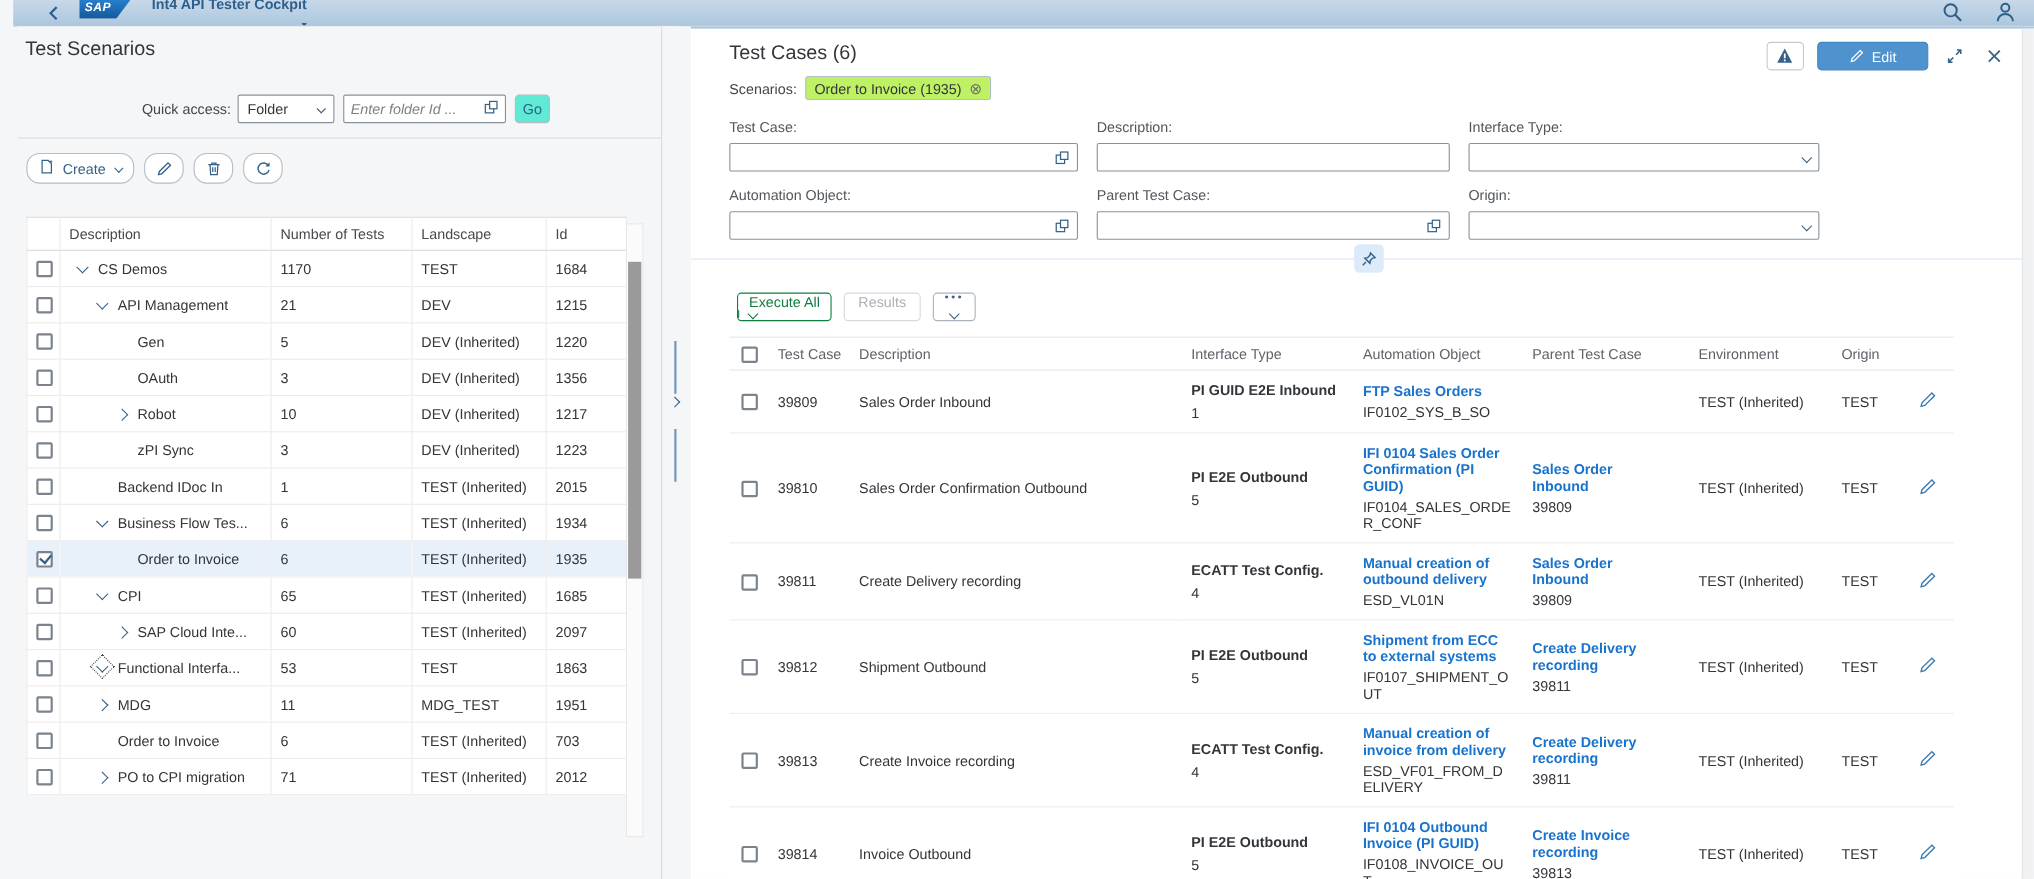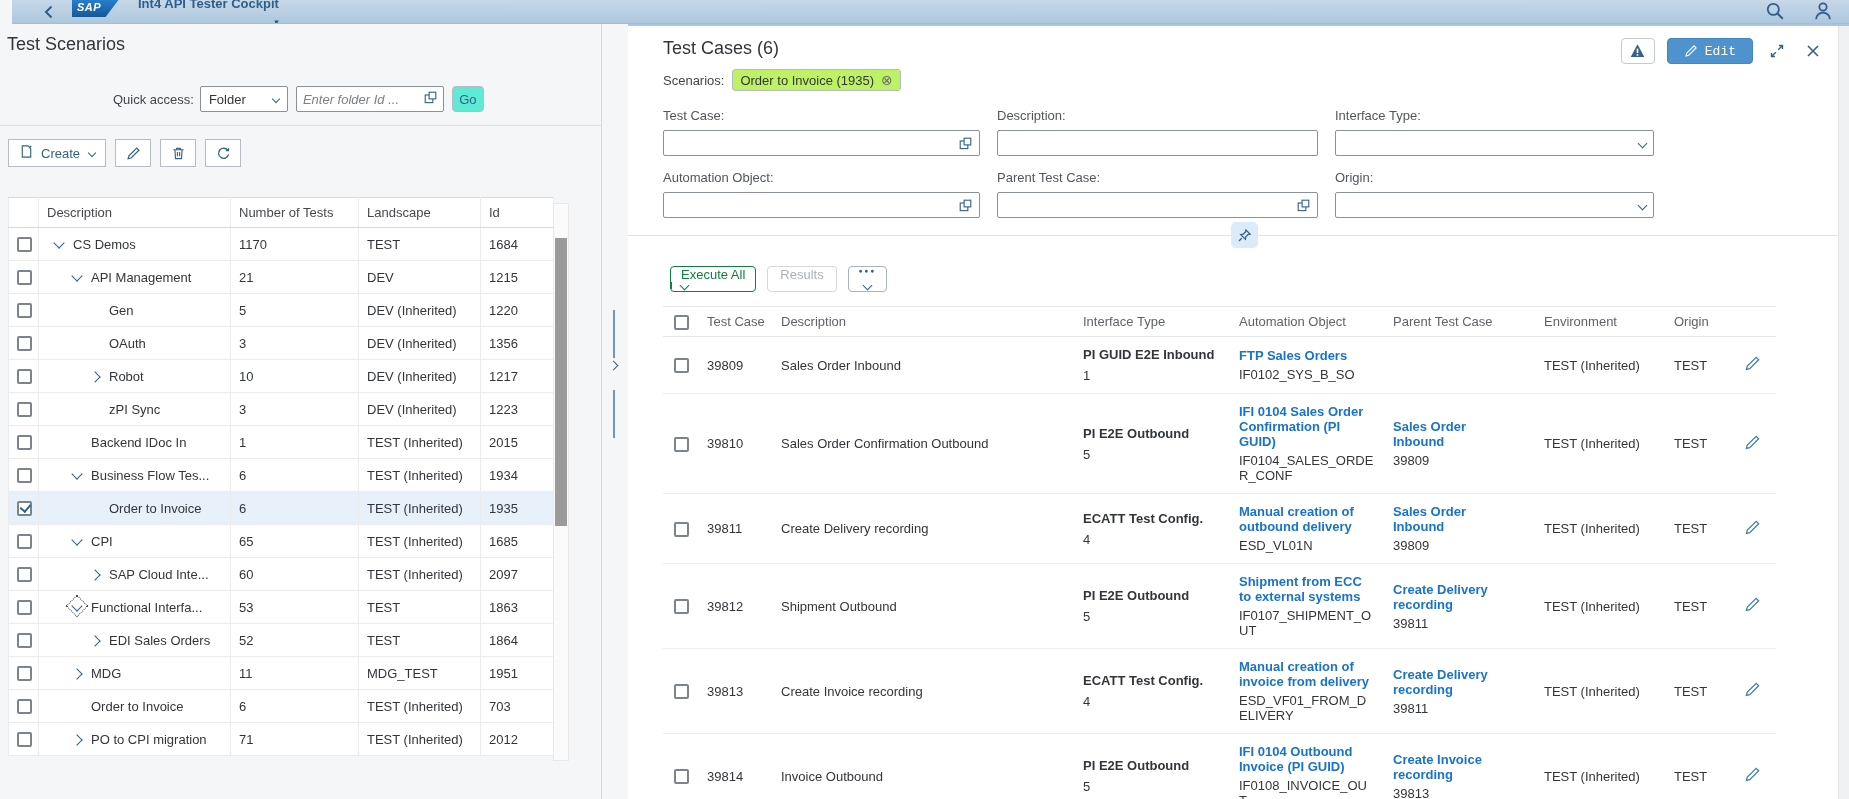--- a/index.html
+++ b/index.html
@@ -15,21 +15,21 @@
   .sap-logo { position:relative; top:-4px; margin-left:14px; width:48px; height:19px;
               background:linear-gradient(180deg,#2a83d0,#14589b);
               clip-path:polygon(0 0,100% 0,70% 100%,0 100%);
               color:#fff; font-weight:bold; font-style:italic; font-size:11px; line-height:19px; padding-left:5px; letter-spacing:.5px; }
   .shell-title { margin-left:18px; color:#2e5f8a; font-weight:bold; font-size:13px; display:flex; align-items:flex-end; gap:6px; cursor:pointer;flex-direction:column; }
   .shell-title .caret { font-size:9px; }
   .shell-spacer { flex:1; }
   .shell-ico { width:20px; height:20px; margin-right:28px; position:relative; top:-1px; cursor:pointer; }
 
   
-  .left-panel  { position:absolute; left:0; top:24px; width:601px; bottom:0; background:#f5f6f7; }
+  .left-panel  { position:absolute; left:16px; top:24px; width:601px; bottom:0; background:#f5f6f7; }
   .splitter    { position:absolute; left:601px; top:24px; width:27px; bottom:0; background:#f5f6f7; border-left:1px solid #d8dbde; }
   .right-panel { position:absolute; left:628px; top:24px; right:0; bottom:0; background:#fff; border-top:2px solid #a9c6e0; overflow:hidden; }
 
   
   .grip-line { position:absolute; left:11px; width:0; border-left:2px solid #6f98ba; height:48px; }
   .grip-chev { position:absolute; left:8px; top:338px; }
   .chev { display:inline-block; width:7px; height:7px; border-right:1.5px solid var(--accent);
           border-bottom:1.5px solid var(--accent); transform:rotate(45deg); }
   .chev.right { transform:rotate(-45deg); }
   .chev.green { border-color:var(--positive); }
@@ -43,21 +43,21 @@
   .folder-select .chev { margin-left:auto; width:6px; height:6px; }
   .folder-input-wrap { margin-left:8px; width:148px; height:26px; background:#fff; border:1px solid #89919a; border-radius:2px;
                        display:flex; align-items:center; padding:0 6px; }
   .folder-input-wrap input { border:0; outline:0; width:100%; font:inherit; color:#32363a; }
   .folder-input-wrap input::placeholder { font-style:italic; color:#7c8186; }
   .go-btn { margin-left:8px; height:26px; width:32px; background:#5eead4; border:1px solid #b5bcc3; border-radius:4px;
             color:var(--accent); display:flex; align-items:center; justify-content:center; cursor:pointer; }
   .lp-divider { margin-top:13px; border-bottom:1px solid #cfe0f0; }
 
   .lp-toolbar { margin:13px 0 0 8px; height:28px; display:flex; align-items:center; gap:9px; }
-  .tbtn { height:28px; background:#fff; border:1px solid #b5bcc3; border-radius:0; display:flex; align-items:center;
+  .tbtn { height:28px; background:#fff; border:1px solid #b5bcc3; border-radius:12px; display:flex; align-items:center;
           justify-content:center; color:var(--accent); cursor:pointer; }
   .tbtn.icon-only { width:36px; }
   .create-btn { padding:0 10px; gap:7px; }
   .create-btn .chev { width:6px; height:6px; margin-left:2px; }
 
   table { border-collapse:collapse; table-layout:fixed; background:#fff; }
   .ltable { margin:30px 0 0 8px; width:545px; }
   .ltable th, .ltable td { border-right:1px solid #ececec; border-bottom:1px solid #ececec; padding:0 8px;
                            text-align:left; white-space:nowrap; overflow:hidden; font-weight:normal; }
   .ltable th { height:30px; color:#45494d; border-top:1px solid #d9d9d9; border-bottom:1px solid #d9d9d9; }
@@ -78,22 +78,22 @@
 
   .lscroll { position:absolute; left:553px; top:179px; width:16px; height:558px; background:#fbfbfb; border:1px solid #e8e8e8; }
   .lscroll .thumb { position:absolute; left:1px; top:34px; width:12px; height:288px; background:#9a9a9a; }
 
   
   .rp-head { padding:12px 24px 0 35px; display:flex; align-items:flex-start; }
   .rp-title { font-size:18px; color:#32363a; }
   .rp-actions { margin-left:auto; display:flex; align-items:center; gap:12px; }
   .alert-btn { width:34px; height:26px; border:1px solid #c3cad1; border-radius:4px; background:#fff;
                display:flex; align-items:center; justify-content:center; cursor:pointer; }
-  .edit-btn { height:26px; padding:0 16px; background:var(--primary); border:1px solid #4386c4; border-radius:4px;
-              color:#fff; display:flex; align-items:center; gap:7px; cursor:pointer;font-family:Liberation Mono, monospace; }
+  .edit-btn { height:26px; padding:0 28px; background:var(--primary); border:1px solid #4386c4; border-radius:4px;
+              color:#fff; display:flex; align-items:center; gap:7px; cursor:pointer; }
   .icon-btn { width:24px; height:24px; display:flex; align-items:center; justify-content:center; cursor:pointer; }
 
   .scen-row { padding:5px 24px 0 35px; display:flex; align-items:center; }
   .scen-label { color:#41464b; margin-right:8px; }
   .token { display:inline-flex; align-items:center; gap:7px; height:22px; border:1px solid #b4bdc4; border-radius:3px;
            background:#bef264; padding:0 7px; cursor:default; }
   .token .tok-x { color:#6a6d70; font-size:14px; line-height:1; cursor:pointer; }
 
   .filters { padding:17px 24px 0 35px; display:grid; grid-template-columns:317px 321px 319px; column-gap:17px; row-gap:14px; }
   .flabel { color:#51575c; height:18px; margin-bottom:4px; }
@@ -308,27 +308,20 @@
             <td>60</td>
             <td>TEST (Inherited)</td>
             <td>2097</td>
           </tr>
           <tr>
             <td class="cbcell"><span class="cb"></span></td>
             <td style="padding-left: 34px;"><span class="tw expanded focus"></span><span>Functional Interfa...</span></td>
             <td>53</td>
             <td>TEST</td>
             <td>1863</td>
-          </tr>
-          <tr>
-            <td class="cbcell"><span class="cb"></span></td>
-            <td style="padding-left: 52px;"><span class="tw collapsed"></span><span>EDI Sales Orders</span></td>
-            <td>52</td>
-            <td>TEST</td>
-            <td>1864</td>
           </tr>
           <tr>
             <td class="cbcell"><span class="cb"></span></td>
             <td style="padding-left: 34px;"><span class="tw collapsed"></span><span>MDG</span></td>
             <td>11</td>
             <td>MDG_TEST</td>
             <td>1951</td>
           </tr>
           <tr>
             <td class="cbcell"><span class="cb"></span></td>

